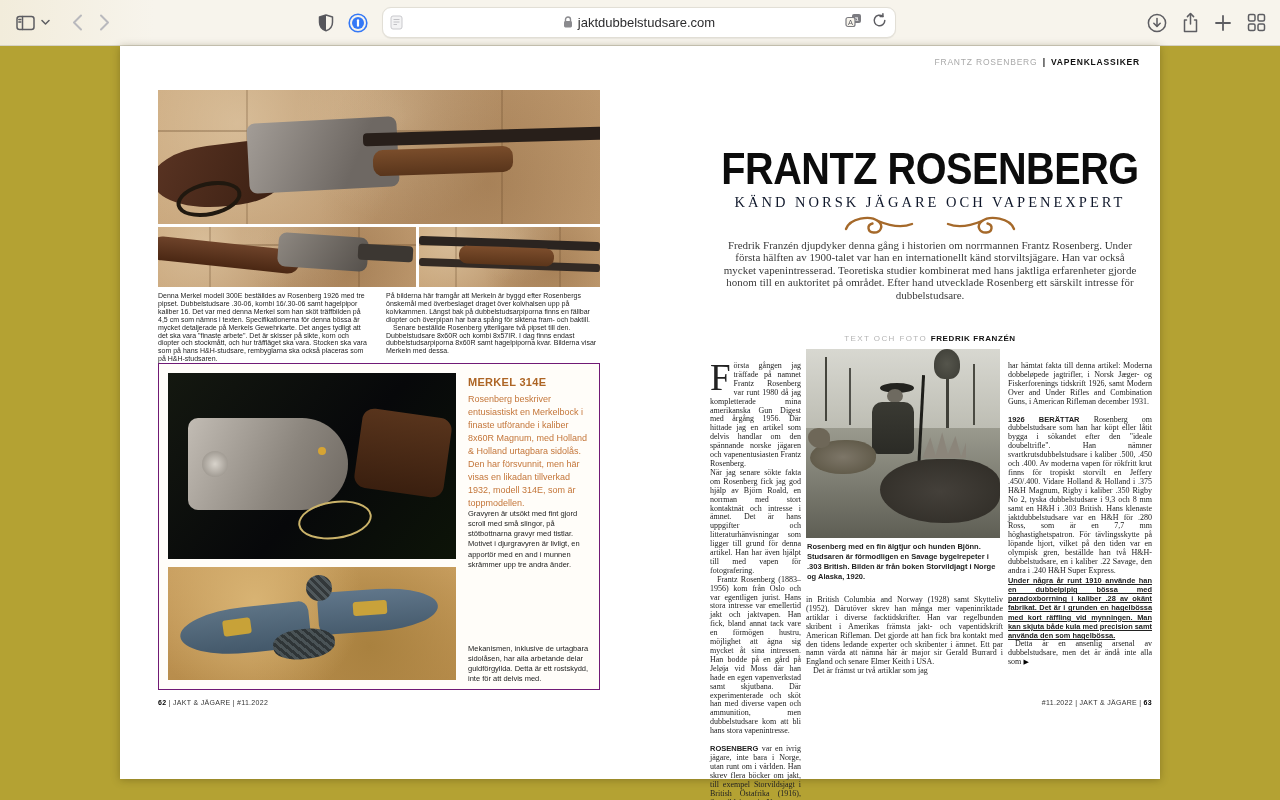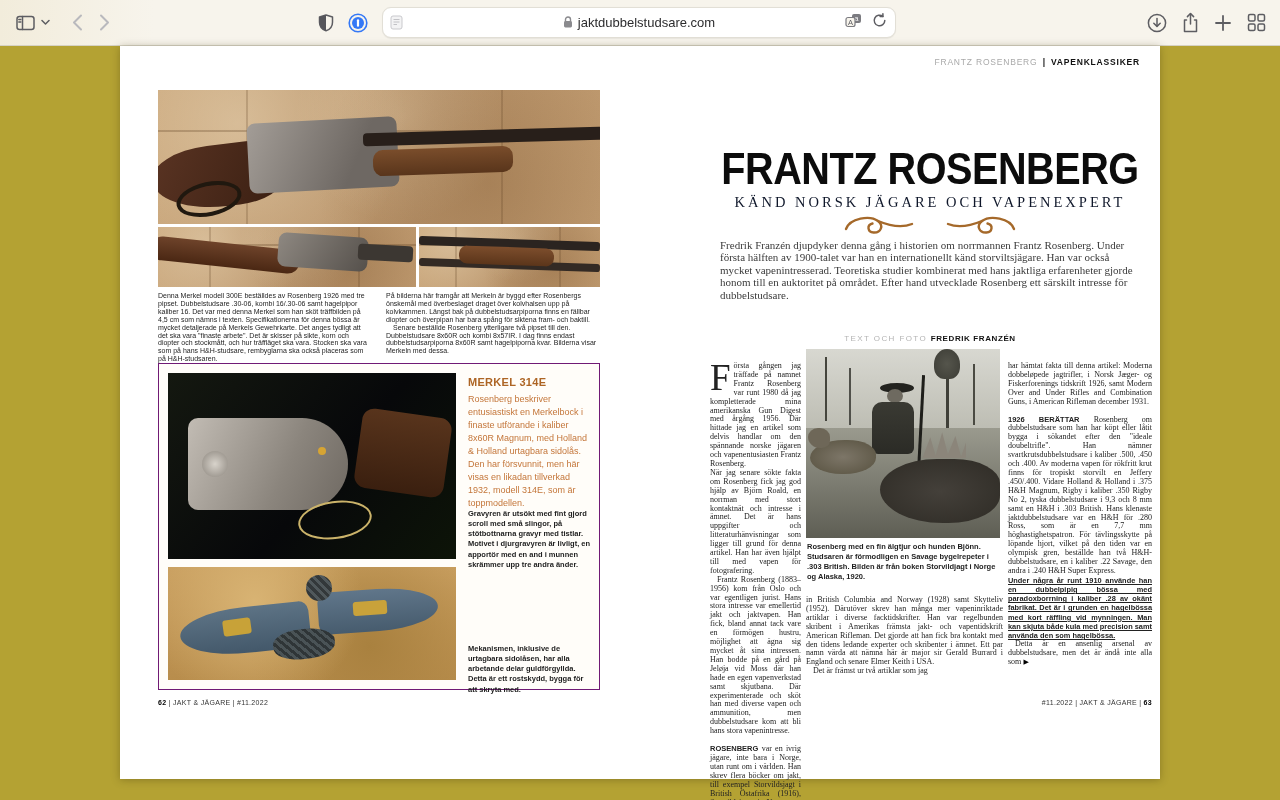--- a/index.html
+++ b/index.html
@@ -36,26 +36,26 @@
   .shape{position:absolute;}
   
   .capcols{position:absolute;left:38px;top:246px;width:442px;display:flex;gap:14px;}
   .capcol{width:215px;}
   .capcol p{margin:0;font-size:7px;line-height:1.13;color:#1d1d1d;}
   .capcol p + p{text-indent:7px;}
   
   .merkel-box{position:absolute;left:38px;top:317px;width:440px;height:325px;border:1px solid #701a75;background:#fffdf9;}
   .box-title{position:absolute;left:309px;top:12px;font-size:11px;font-weight:bold;color:#ad6525;letter-spacing:.3px;}
   .box-lead{position:absolute;left:309px;top:29px;width:122px;font-size:9px;line-height:1.45;color:#c4763a;}
-  .box-cap{position:absolute;width:124px;font-size:7.5px;line-height:1.35;color:#1d1d1d;font-weight:bold;}
+  .box-cap{position:absolute;width:124px;font-size:7.5px;line-height:1.35;color:#1d1d1d;font-weight:normal;}
   
   .rp-title{position:absolute;left:575px;top:101px;width:470px;text-align:center;font-size:44px;font-weight:900;color:#0c0c0c;letter-spacing:-.5px;transform:scaleX(.9);transform-origin:center;white-space:nowrap;font-family:"Liberation Sans",sans-serif;line-height:1;}
   .rp-sub{position:absolute;left:575px;top:148px;width:470px;text-align:center;font-family:"Liberation Serif",serif;font-size:14.5px;letter-spacing:3px;color:#0f172a;white-space:nowrap;}
   .ornament{position:absolute;left:575px;top:166px;width:470px;text-align:center;}
-  .rp-intro{position:absolute;left:600px;top:193px;width:420px;text-align:left;font-family:"Liberation Serif",serif;font-size:11px;line-height:1.13;color:#3b3b3b;}
+  .rp-intro{position:absolute;left:600px;top:193px;width:420px;text-align:center;font-family:"Liberation Serif",serif;font-size:11px;line-height:1.13;color:#3b3b3b;}
   .byline{position:absolute;left:575px;top:288px;width:470px;text-align:center;font-size:8px;}
   .byline .lbl{color:#b4b4b4;letter-spacing:1.4px;}
   .byline .name{color:#111;font-weight:bold;letter-spacing:.6px;}
   .col{position:absolute;font-family:"Liberation Serif",serif;font-size:8px;line-height:8.9px;color:#222;text-align:justify;}
   .col p{margin:0;}
   .col p + p{text-indent:7px;}
   .bp.gap{margin-top:9px;text-indent:0 !important;}
   .bp .lead{font-weight:bold;font-family:"Liberation Sans",sans-serif;font-size:7.5px;}
   .bp.ul{font-family:"Liberation Sans",sans-serif;font-size:7.4px;font-weight:bold;text-decoration:underline;text-indent:0 !important;line-height:9.2px;}
   .bp .arrow{font-family:"DejaVu Sans",sans-serif;font-size:7px;color:#000;}
@@ -228,21 +228,21 @@
       <div class="box-lead">Rosenberg beskriver entusiastiskt en Merkelbock i finaste utförande i kaliber 8x60R Magnum, med Holland &amp; Holland urtagbara sidolås. Den har försvunnit, men här visas en likadan tillverkad 1932, modell 314E, som är toppmodellen.</div>
       <div class="box-cap" style="left:309px;top:145px;">Gravyren är utsökt med fint gjord scroll med små slingor, på stötbottnarna gravyr med tistlar. Motivet i djurgravyren är livligt, en apportör med en and i munnen skrämmer upp tre andra änder.</div>
       <div class="photo" style="left:9px;top:203px;width:288px;height:113px;background:radial-gradient(circle at 30% 30%,#d8b373,transparent 50%),radial-gradient(circle at 70% 70%,#a9813f,transparent 55%),linear-gradient(#c89e5f,#b88d4c);">
         <div class="shape" style="left:12px;top:40px;width:130px;height:46px;background:linear-gradient(#5d7385,#43586a);border-radius:50% 10px 10px 50% / 50% 10px 10px 50%;transform:rotate(-6deg);"></div>
         <div class="shape" style="left:150px;top:22px;width:120px;height:42px;background:linear-gradient(#60768a,#475c6e);border-radius:10px 50% 50% 10px / 10px 50% 50% 10px;transform:rotate(-4deg);"></div>
         <div class="shape" style="left:55px;top:52px;width:28px;height:16px;background:#c8a238;border-radius:3px;transform:rotate(-8deg);"></div>
         <div class="shape" style="left:185px;top:34px;width:34px;height:14px;background:#c9a23a;border-radius:3px;transform:rotate(-4deg);"></div>
         <div class="shape" style="left:105px;top:62px;width:62px;height:30px;background:repeating-linear-gradient(45deg,#2f3537 0 3px,#4a5356 3px 6px);border-radius:45%;transform:rotate(-6deg);"></div>
         <div class="shape" style="left:138px;top:8px;width:26px;height:26px;background:repeating-linear-gradient(45deg,#33383a 0 3px,#50585b 3px 6px);border-radius:50%;"></div>
       </div>
-      <div class="box-cap" style="left:309px;top:280px;">Mekanismen, inklusive de urtagbara sidolåsen, har alla arbetande delar guldförgyllda. Detta är ett rostskydd, bygga för att skryta med.</div>
+      <div class="box-cap" style="left:309px;top:280px;">Mekanismen, inklusive de urtagbara sidolåsen, har alla arbetande delar guldförgyllda. Detta är ett rostskydd, inte för att delvis med.</div>
     </div>
 
     <div class="footer" style="left:38px;top:653px;"><b>62</b><span> | JAKT &amp; JÄGARE | #11.2022</span></div>
 
     <div class="rp-title">FRANTZ ROSENBERG</div>
     <div class="rp-sub">KÄND NORSK JÄGARE OCH VAPENEXPERT</div>
     <div class="ornament">
       <svg width="180" height="26" viewBox="0 0 180 26">
         <g stroke="#a5692a" stroke-width="2.4" fill="none" stroke-linecap="round">
           <path d="M6 17 C10 6 30 3 38 9 C44 13.5 41 21 33.5 20.5 C27.5 20 26.5 13 32.5 11.5"></path>

